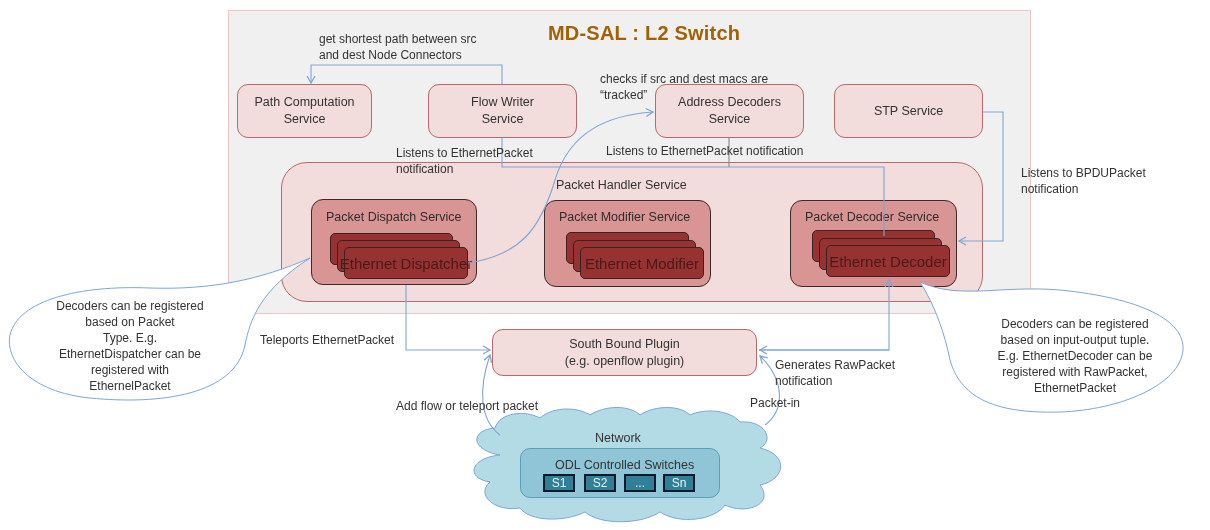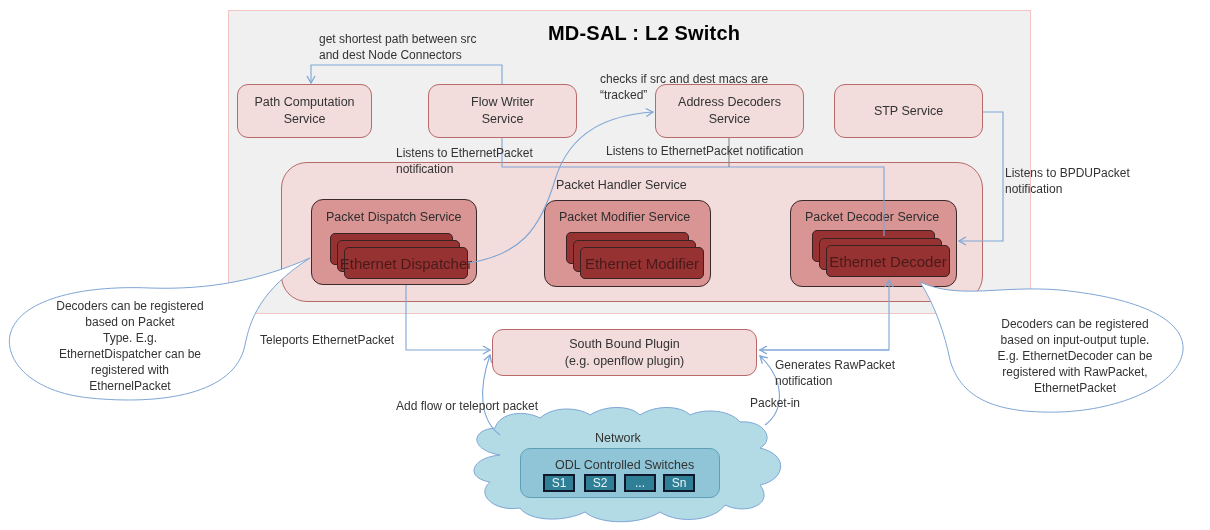--- a/index.html
+++ b/index.html
@@ -1,20 +1,20 @@
 <!DOCTYPE html>
 <html><head>
 <meta charset="utf-8">
 <style>
   html, body { margin:0; padding:0; background:#ffffff; }
   body { width:1210px; height:530px; position:relative; overflow:hidden;
          font-family:"Liberation Sans", sans-serif; color:#2e2e2e; }
   .abs { position:absolute; }
   .outer { left:228px; top:10px; width:803px; height:304px; background:#f0f0f0; border:1px solid #f2c4c4; box-sizing:border-box; }
-  .title { left:548px; top:22px; font-size:20px; font-weight:bold; color:#000000; font-family:"Liberation Sans", sans-serif; letter-spacing:0.2px; }
+  .title { left:548px; top:22px; font-size:20px; font-weight:bold; color:#a16207; font-family:"Liberation Sans", sans-serif; letter-spacing:0.2px; }
   .svc { background:#f2dcdc; border:1px solid #b86a6a; border-radius:11px; box-sizing:border-box;
          display:flex; align-items:center; justify-content:center; text-align:center; font-size:12.5px; line-height:17px; color:#333; }
   .handler { left:281px; top:162px; width:702px; height:140px; background:#f2dcdc; border:1px solid #b86a6a; border-radius:26px; box-sizing:border-box; }
   .handler-label { left:556px; top:178px; font-size:12.5px; color:#333; }
   .sub { background:#d99494; border:1px solid #3a2a2a; border-radius:12px; box-sizing:border-box; }
   .sub-label { font-size:12.5px; color:#2e2e2e; white-space:nowrap; }
   .card { background:#963232; border:1px solid #3a2222; border-radius:5px; box-sizing:border-box; }
   .card-label { font-size:15px; color:#4a1a1a; white-space:nowrap; display:flex; align-items:center; justify-content:center; }
   .note { font-size:12px; line-height:16px; color:#333; white-space:nowrap; }
   .bubble-text { font-size:12px; line-height:16px; color:#333; text-align:center; }
@@ -107,21 +107,21 @@
   <path d="M920,282 C960,300 1000,285 1060,290 C1140,298 1185,320 1183,350 C1180,385 1120,410 1060,412 C990,414 960,395 950,360 C945,335 935,305 920,282 Z" fill="#ffffff" stroke="#7ea6d6" stroke-width="1"></path>
 </svg>
 
 <div class="abs note" style="left:319px;top:31px;white-space:pre-line;">get shortest path between src
 and dest Node Connectors</div>
 <div class="abs note" style="left:600px;top:71px;white-space:pre-line;">checks if src and dest macs are
 “tracked”</div>
 <div class="abs note" style="left:396px;top:145px;white-space:pre-line;">Listens to EthernetPacket
 notification</div>
 <div class="abs note" style="left:606px;top:143px;">Listens to EthernetPacket notification</div>
-<div class="abs note" style="left:1005px;top:165px;white-space:pre-line;">Listens to BPDUPacket
+<div class="abs note" style="left:1005px;top:165px;white-space:pre-line;padding-left:16px;">Listens to BPDUPacket
 notification</div>
 <div class="abs note" style="left:260px;top:332px;">Teleports EthernetPacket</div>
 <div class="abs note" style="left:775px;top:357px;white-space:pre-line;">Generates RawPacket
 notification</div>
 <div class="abs note" style="left:396px;top:398px;">Add flow or teleport packet</div>
 <div class="abs note" style="left:750px;top:395px;">Packet-in</div>
 
 <div class="abs bubble-text" style="left:40px;top:298px;width:180px;white-space:pre-line;">Decoders can be registered
 based on Packet
 Type. E.g.

